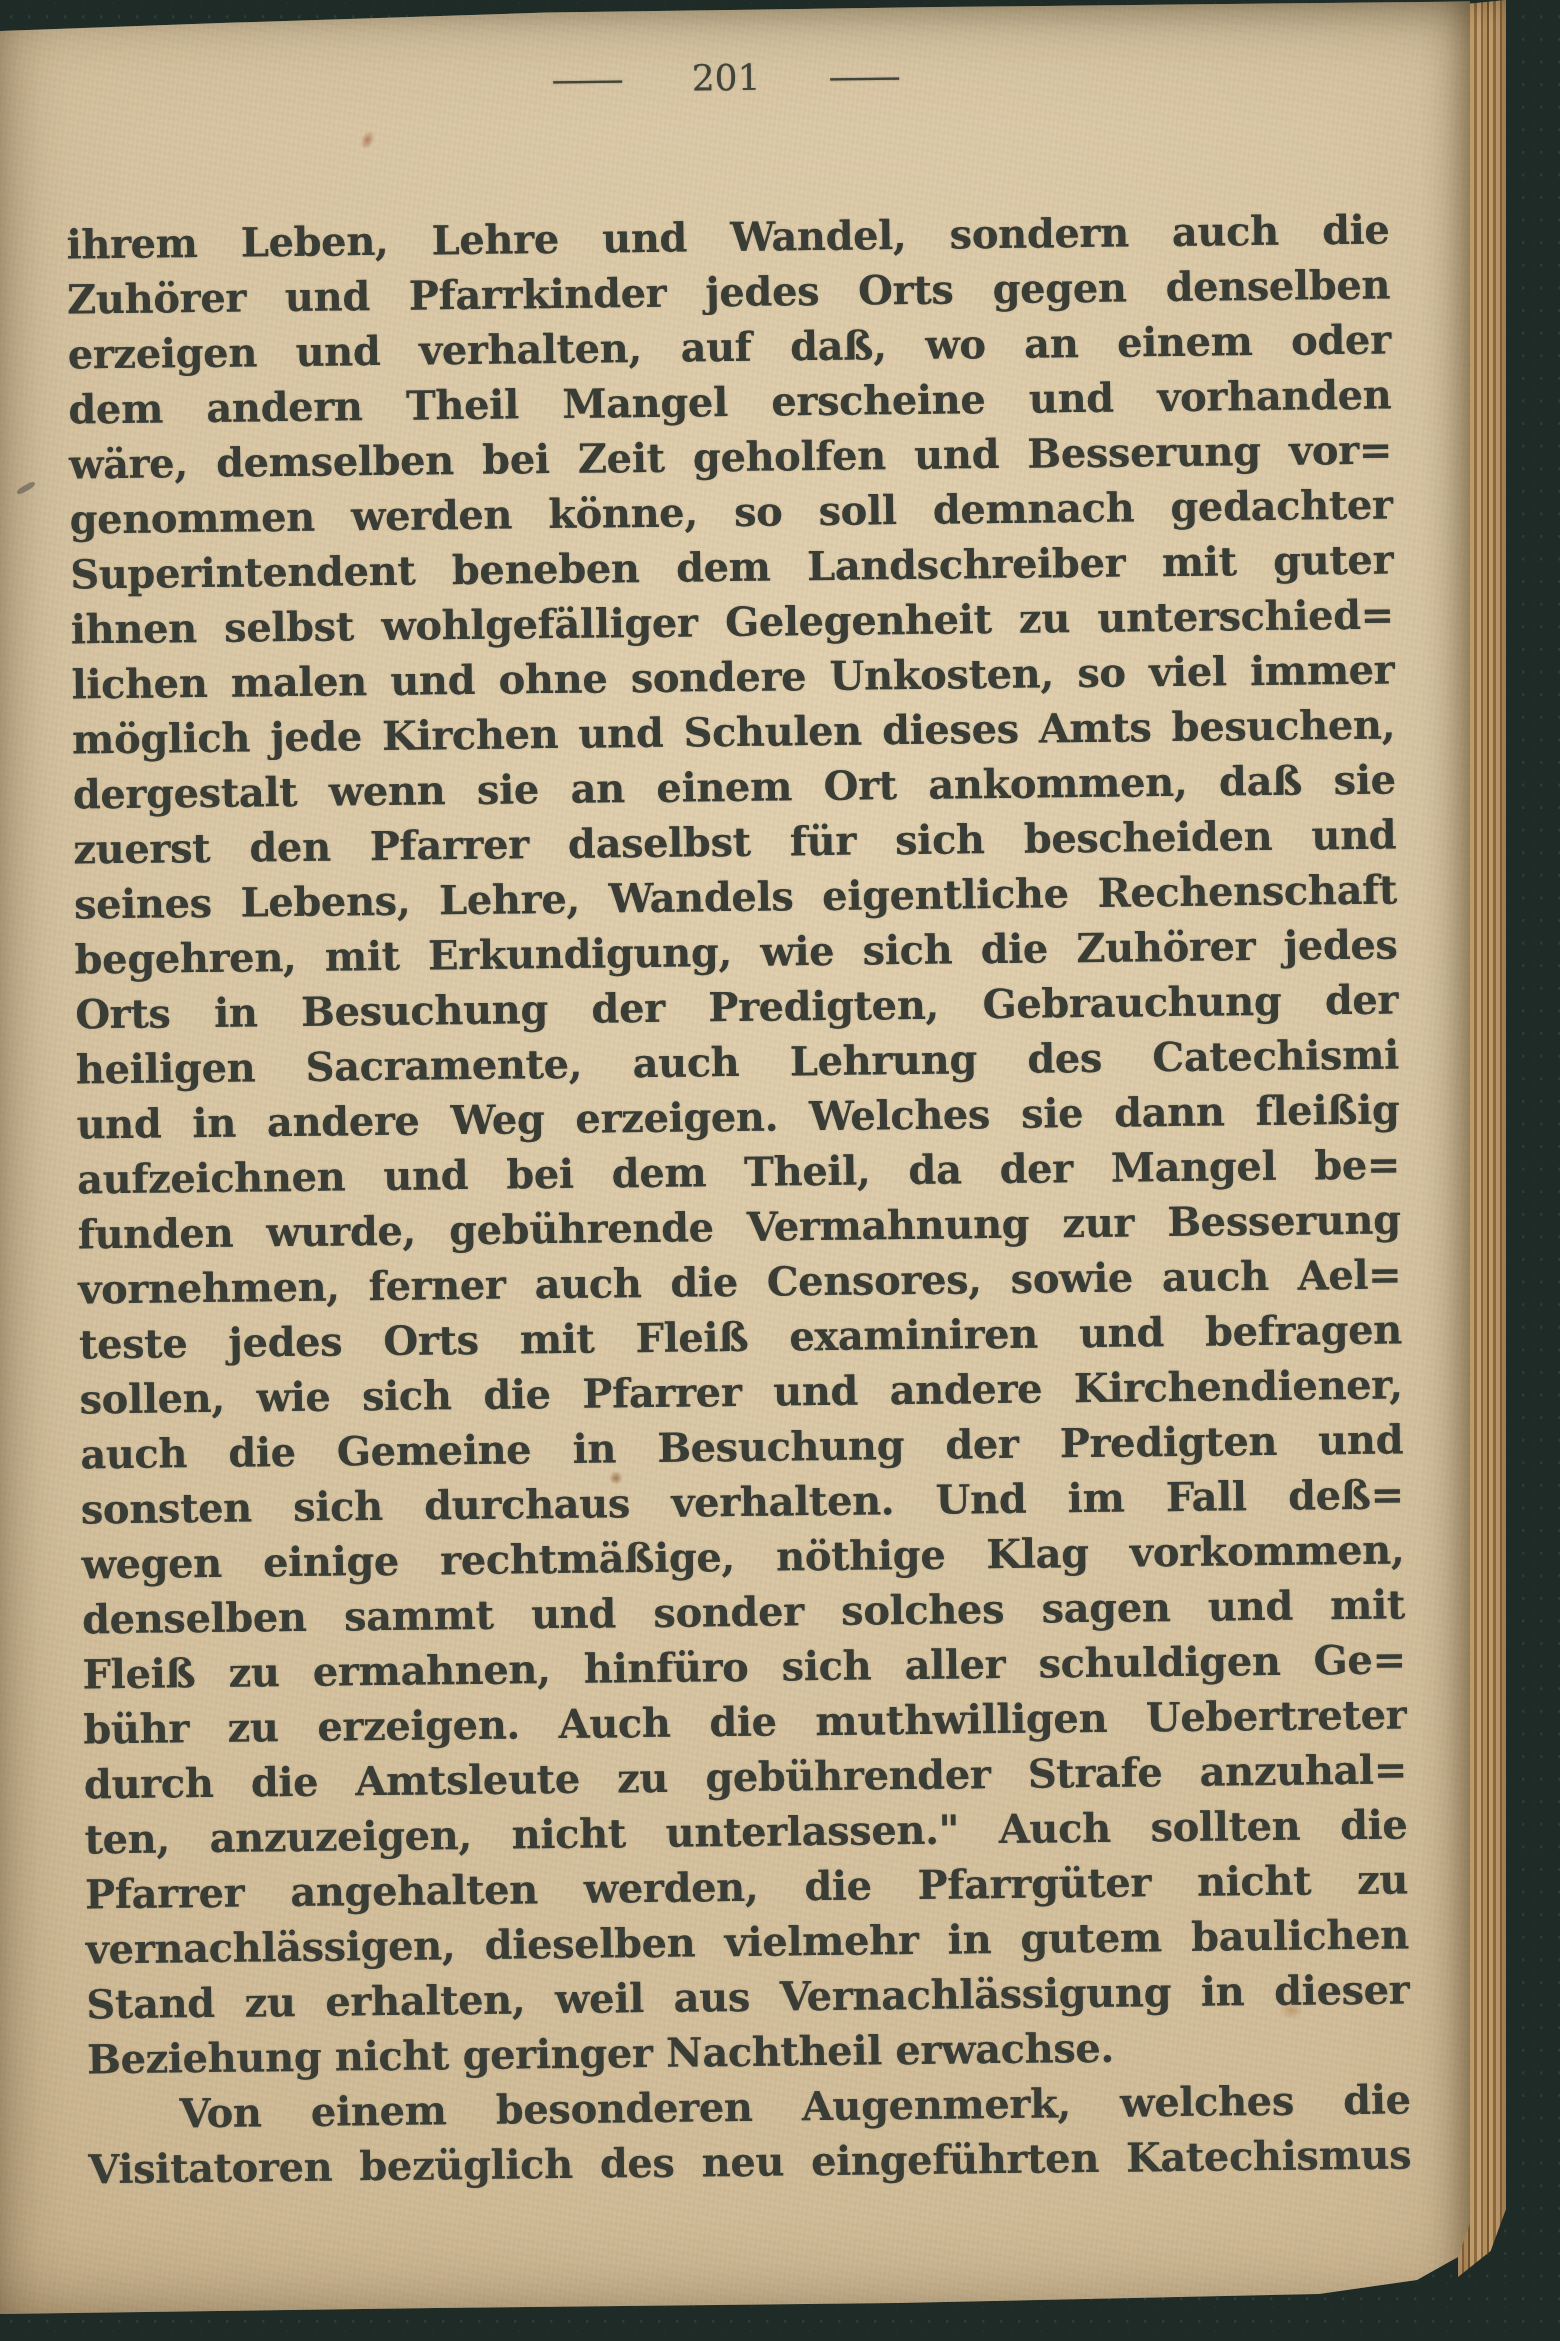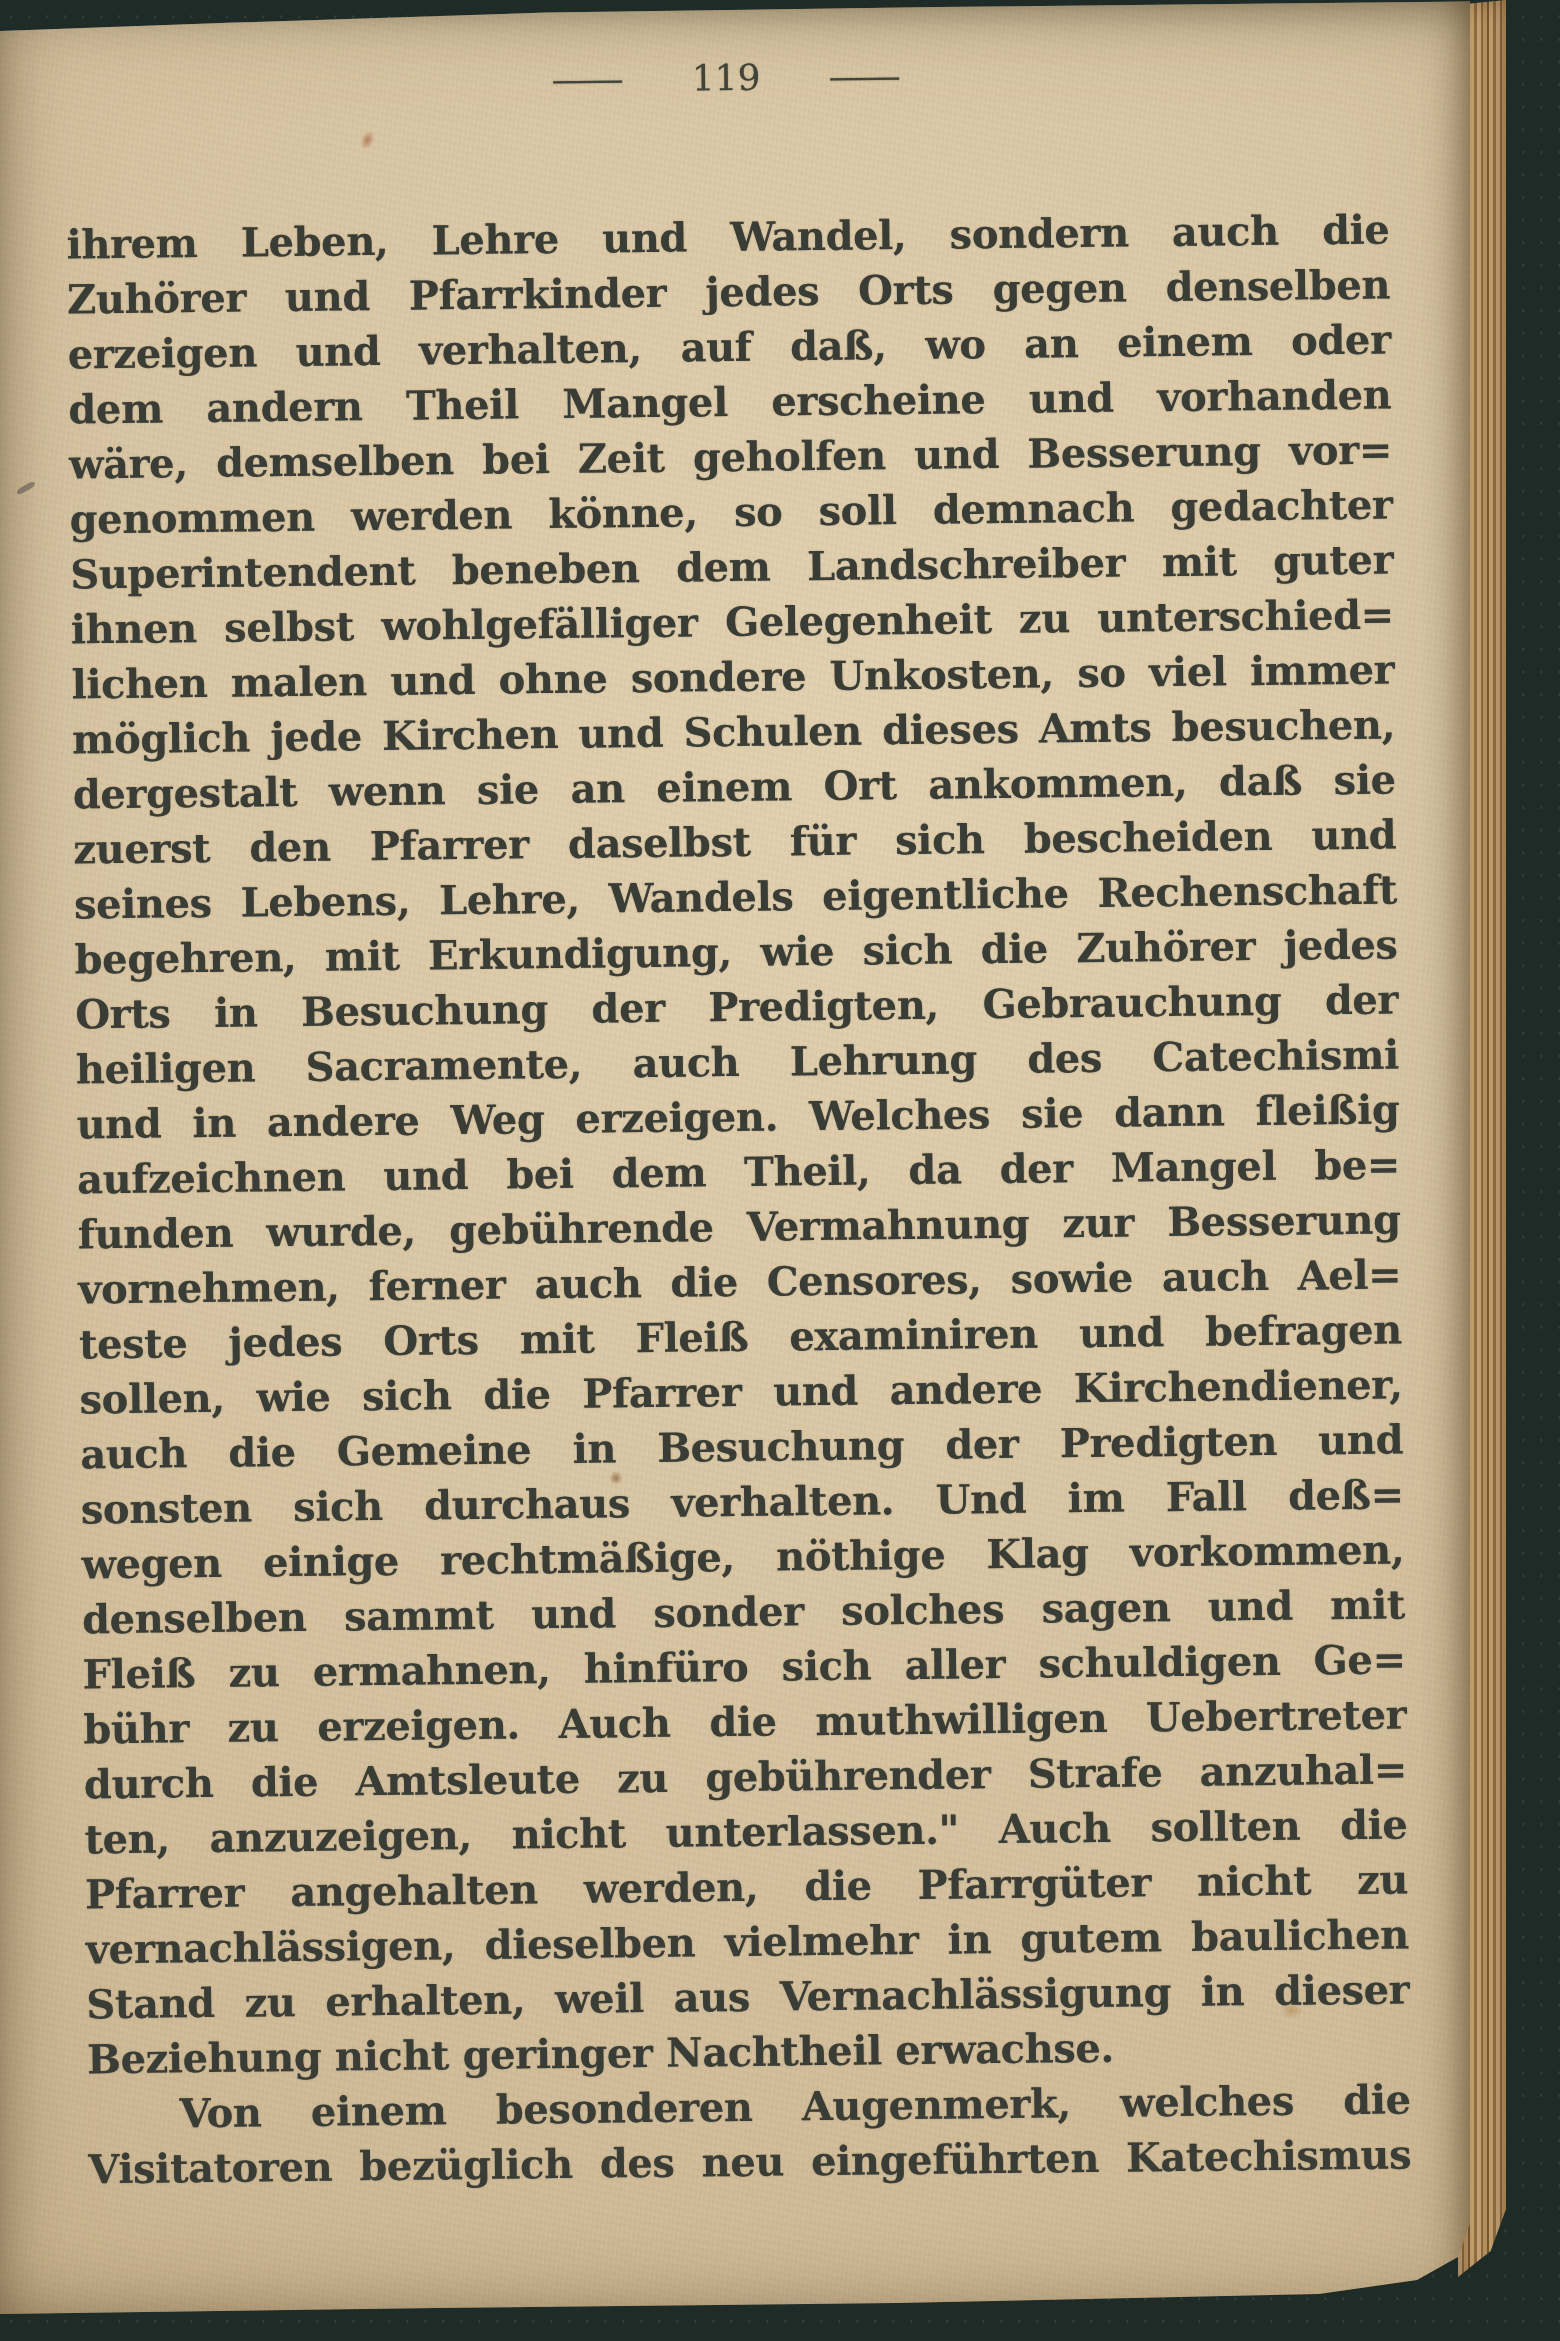--- a/index.html
+++ b/index.html
@@ -112,21 +112,21 @@
 </head>
 <body>
 
 <div class="scene">
   <div class="cover"></div>
   <div class="fore-edge"></div>
   <div class="paper">
     <div class="content">
       <div class="header">
         <span class="dash">—</span>
-        <span class="num">119</span>
+        <span class="num">201</span>
         <span class="dash">—</span>
       </div>
       <div class="textblock">
           <div class="line">ihrem Leben, Lehre und Wandel, sondern auch die</div>
           <div class="line">Zuhörer und Pfarrkinder jedes Orts gegen denselben</div>
           <div class="line">erzeigen und verhalten, auf daß, wo an einem oder</div>
           <div class="line">dem andern Theil Mangel erscheine und vorhanden</div>
           <div class="line">wäre, demselben bei Zeit geholfen und Besserung vor=</div>
           <div class="line">genommen werden könne, so soll demnach gedachter</div>
           <div class="line">Superintendent beneben dem Landschreiber mit guter</div>

